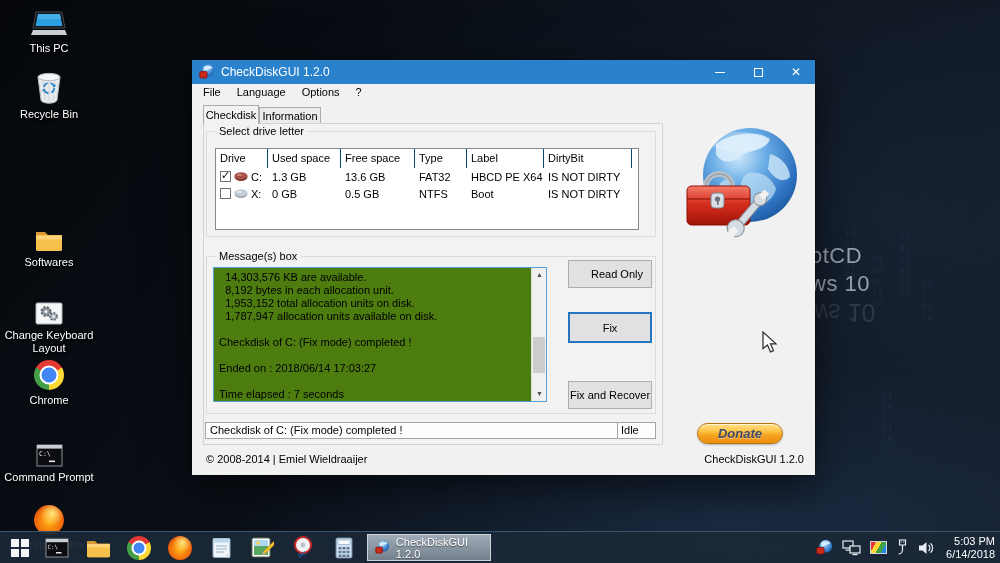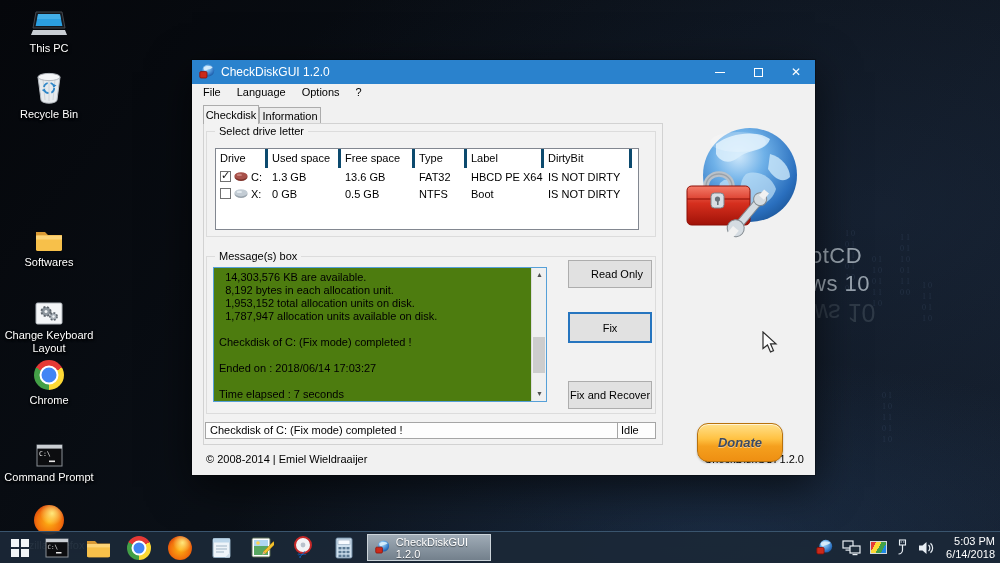--- a/index.html
+++ b/index.html
@@ -45,21 +45,21 @@
   .tab.active { left:11px; top:45px; width:56px; height:19px; line-height:18px; background:#f2f2f2; z-index:3; }
   .tab.inactive { left:67px; top:47px; width:62px; height:17px; line-height:16px; background:#ebebeb; z-index:1; }
   #tabpanel { position:absolute; left:11px; top:63px; width:460px; height:322px; background:#f2f2f2; border:1px solid #d2d2d2; z-index:2; }
   .grp { position:absolute; border:1px solid #dcdcdc; z-index:4; }
   .glabel { position:absolute; top:-7px; left:8px; background:#f2f2f2; padding:0 4px; }
   #grp-drive { left:14px; top:71px; width:450px; height:106px; }
   #grp-msg { left:14px; top:196px; width:450px; height:158px; }
   
   #listview { position:absolute; left:23px; top:88px; width:424px; height:82px; background:#fff; border:1px solid #828790; z-index:5; }
   .lv-head { display:flex; height:19px; }
-  .lv-hcell { border-right:3px solid #0c4a6e; padding:3px 4px 0 4px; overflow:hidden; white-space:nowrap; }
+  .lv-hcell { border-right:1px solid #0c4a6e; padding:3px 4px 0 4px; overflow:hidden; white-space:nowrap; }
   .lv-row { display:flex; height:17px; align-items:center; }
   .lv-cell { padding:0 4px; overflow:hidden; white-space:nowrap; display:flex; align-items:center; gap:3px; }
   .c1{width:52px;} .c2{width:73px;} .c3{width:74px;} .c4{width:52px;} .c5{width:77px;} .c6{width:88px;}
   .cb { width:11px; height:11px; border:1px solid #707070; background:#fff; position:relative; flex:none; }
   .cb.checked::after { content:"✓"; position:absolute; top:-3px; left:0; font-size:11px; color:#111; }
   
   #msgbox { position:absolute; left:21px; top:207px; width:334px; height:135px; background:#4d7c0f; border:1px solid #56a0d8; z-index:5; }
   #msgtext { position:absolute; left:0; top:0; right:16px; bottom:0; padding:3px 5px; white-space:pre-wrap; line-height:13px; overflow:hidden; }
   .sb { position:absolute; right:0; top:0; bottom:0; width:15px; background:#f0f0f0; border-left:1px solid #dcdcdc; }
   .sb-arrow { position:absolute; left:0; width:15px; height:14px; font-size:7px; color:#505050; text-align:center; line-height:14px; }
@@ -73,21 +73,21 @@
   #btn-fixrec { top:321px; height:28px; }
   
   #statusbar { position:absolute; left:13px; top:362px; width:451px; height:17px; border:1px solid #a5a5a5; background:#fdfdfd;
                display:flex; z-index:5; }
   #status-text { flex:1; padding:1px 4px; border-right:1px solid #a5a5a5; white-space:nowrap; overflow:hidden; }
   #status-state { width:37px; padding:1px 3px; }
   #copyright { position:absolute; left:14px; top:393px; }
   #versionlbl { position:absolute; right:11px; top:393px; }
   
   #biglogo { position:absolute; left:492px; top:64px; z-index:4; }
-  #donate { position:absolute; left:505px; top:363px; width:86px; height:39px; border-radius:11px; z-index:4;
+  #donate { position:absolute; left:505px; top:363px; width:86px; height:21px; border-radius:11px; z-index:4;
     background:linear-gradient(#ffe08a,#ffc243 40%,#f5a01e 60%,#ee8f12); border:1px solid #b8720d;
     box-shadow:inset 0 1px 0 rgba(255,255,255,.65), 0 1px 2px rgba(0,0,0,.25);
     display:flex; align-items:center; justify-content:center;
     font-style:italic; font-weight:bold; font-size:13px; color:#3d4b63; text-shadow:0 1px 0 rgba(255,255,255,.45); }
   
   #taskbar { position:absolute; left:0; right:0; bottom:0; height:32px; background:rgba(27,40,55,.93);
     border-top:1px solid #3a556e; display:flex; align-items:center; z-index:20; }
   #startbtn { width:40px; height:32px; display:flex; align-items:center; justify-content:center; }
   .startlogo { display:grid; grid-template-columns:8px 8px; grid-template-rows:8px 8px; gap:2px; }
   .startlogo i { background:#f2f5f7; display:block; }

